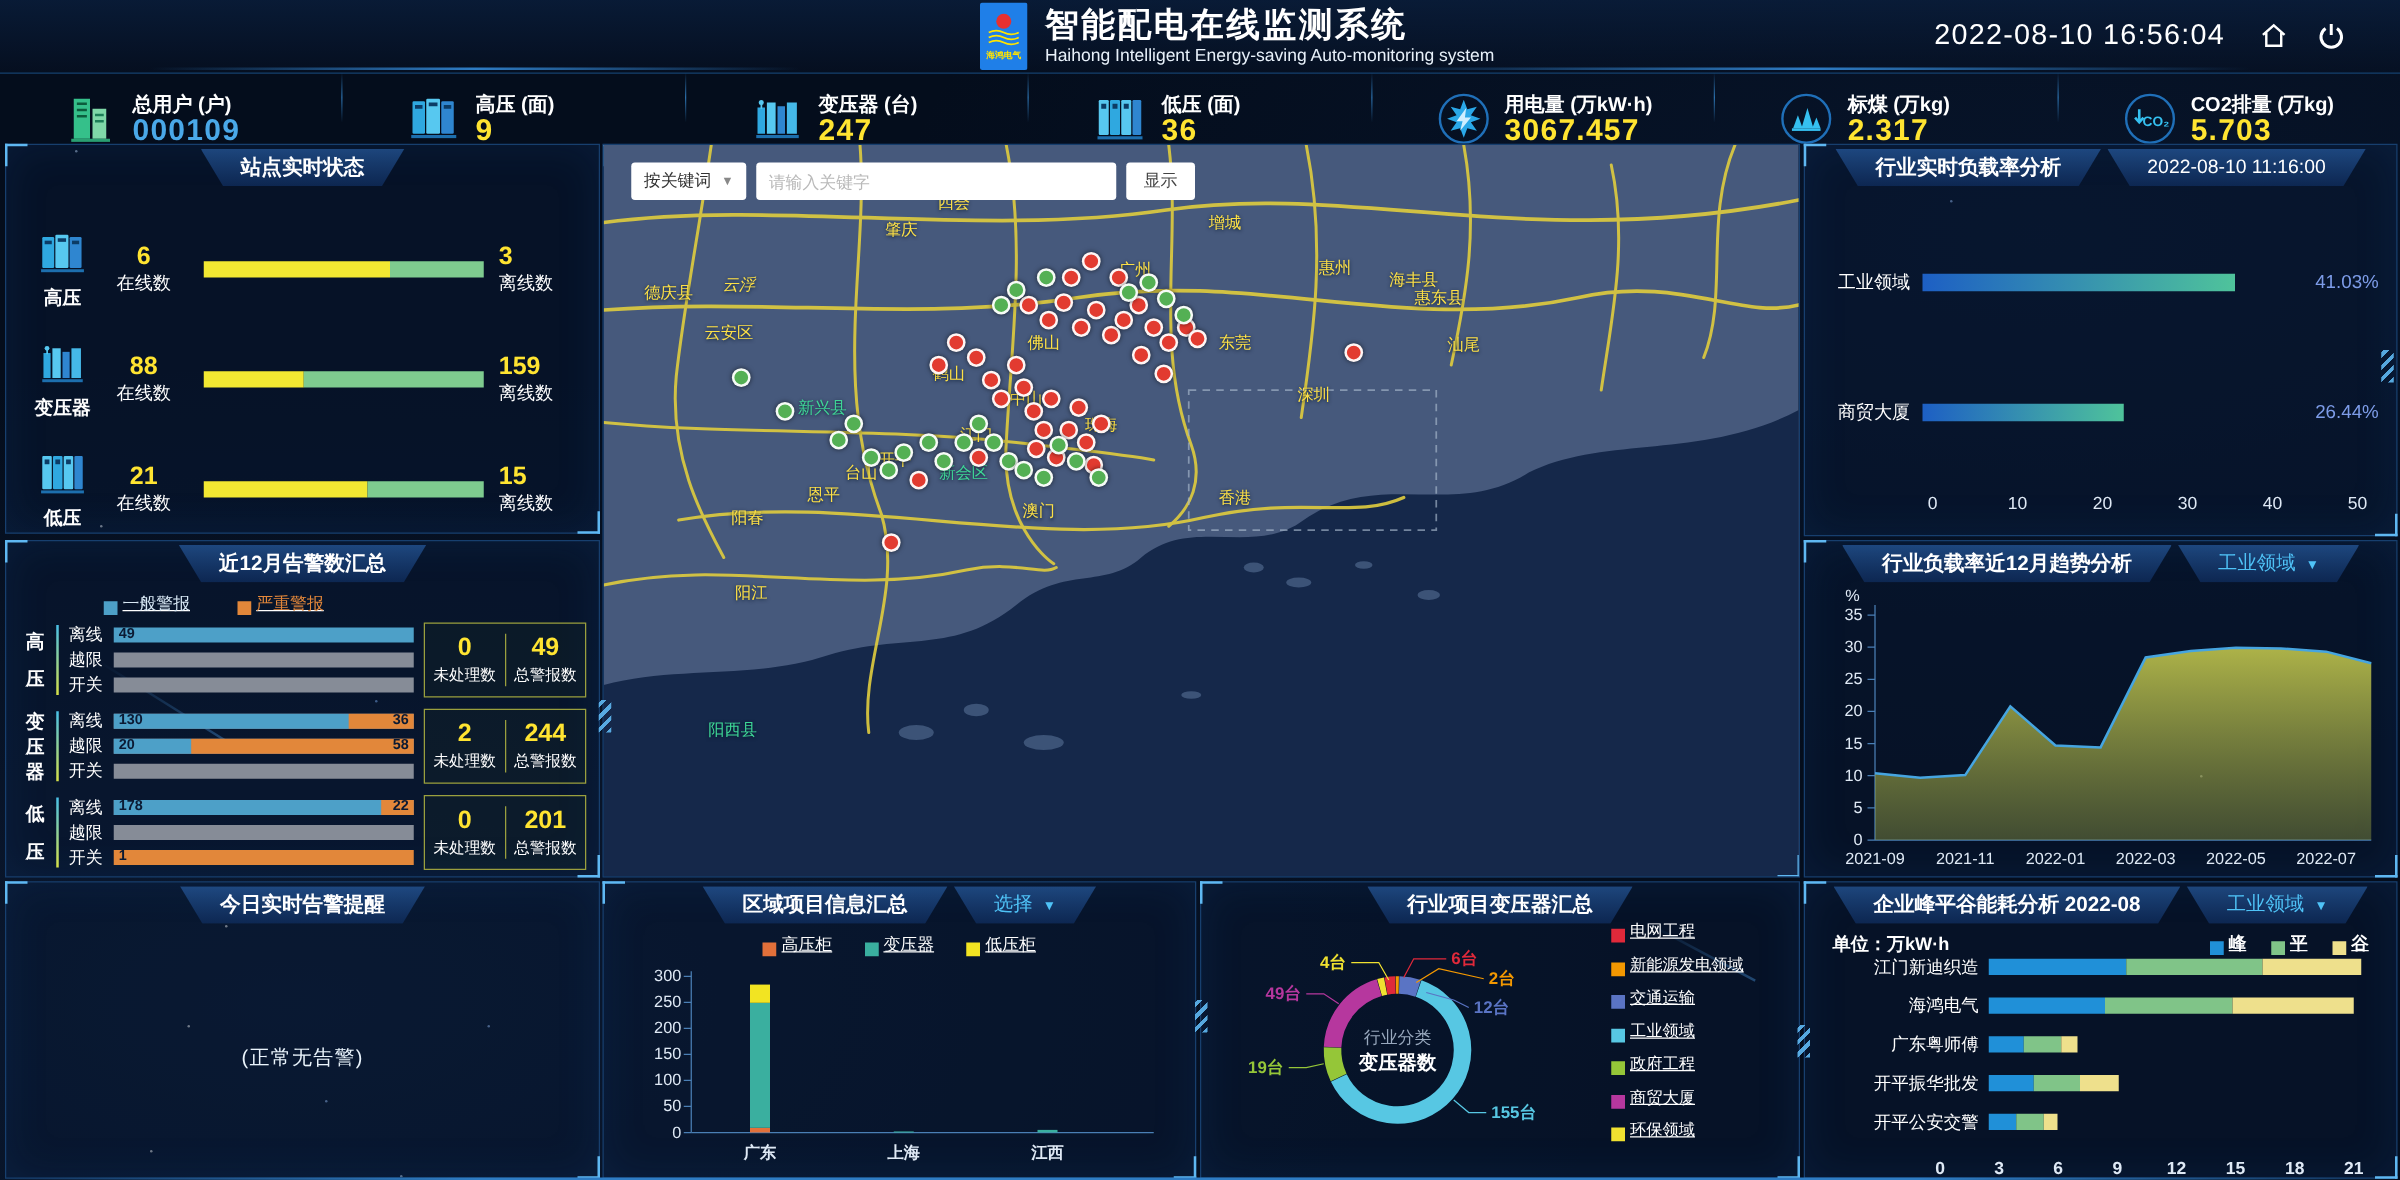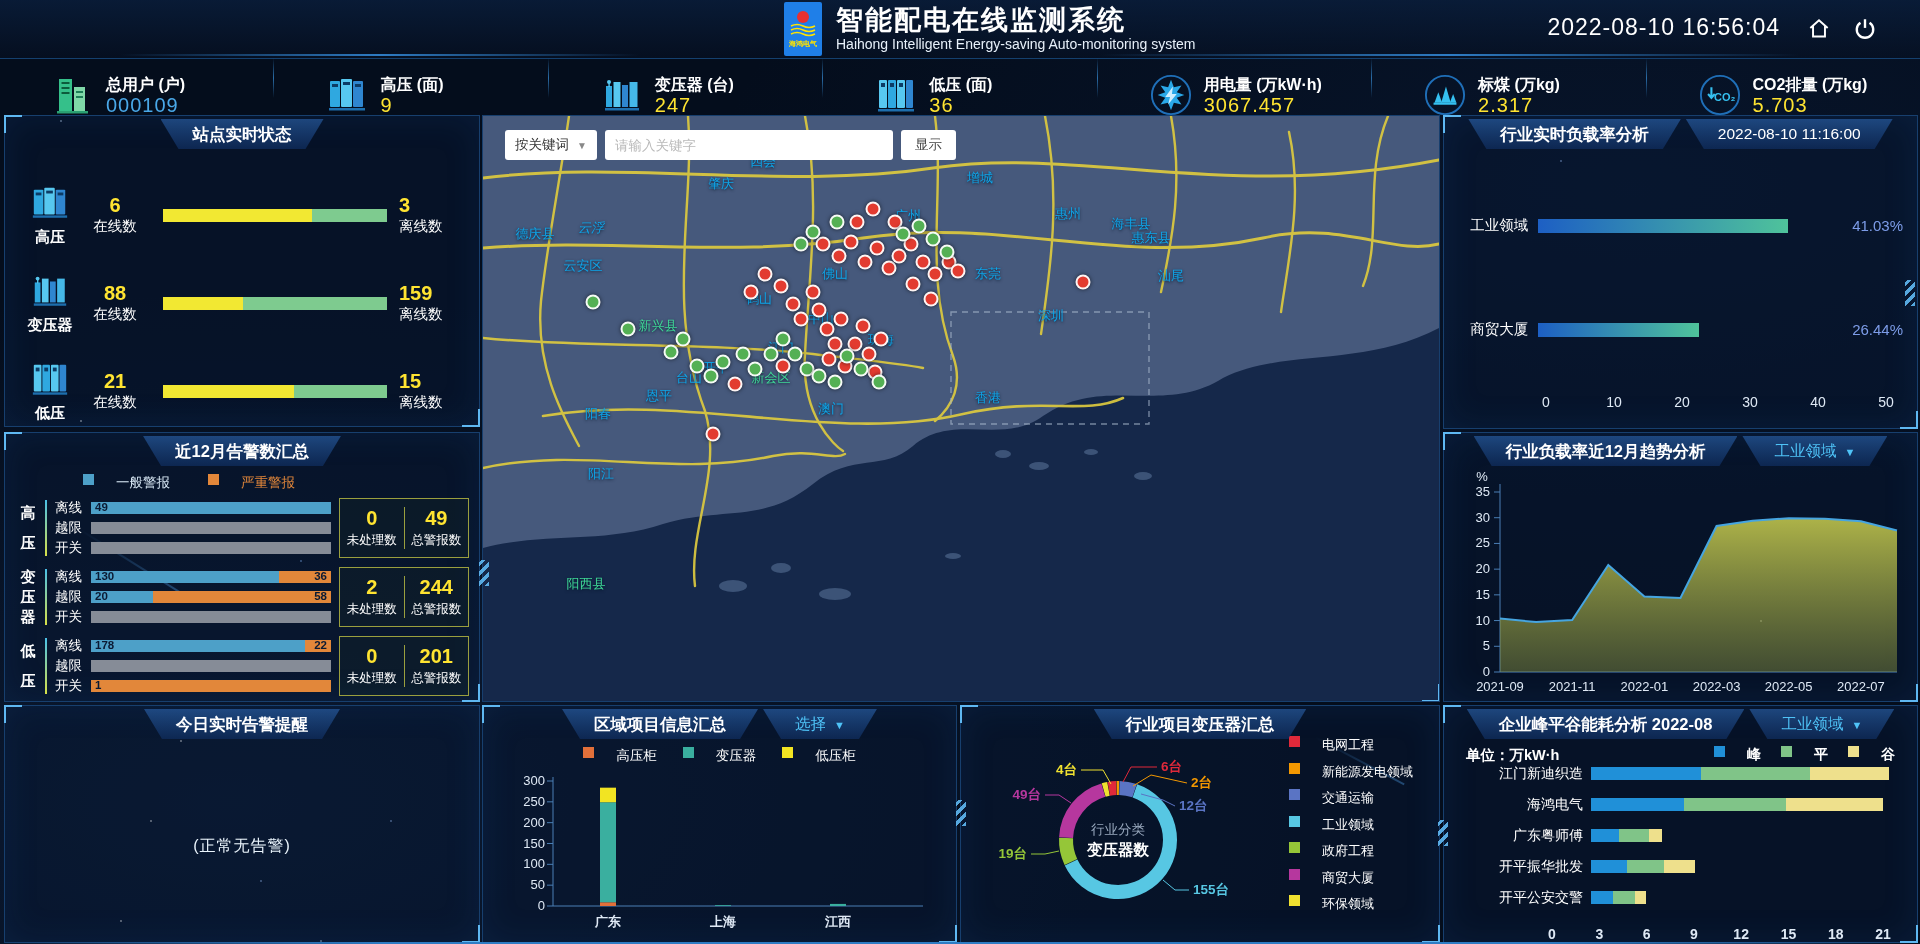--- a/index.html
+++ b/index.html
@@ -25,21 +25,21 @@
   .hicon{position:absolute;top:16px;width:26px;height:26px;cursor:pointer;}
   .hicon svg{width:26px;height:26px;}
   #home-ic{right:88px;} #power-ic{right:42px;}
   
   #stats-row{position:absolute;left:0;top:58px;width:1920px;height:74px;display:flex;align-items:flex-start;}
   .stat-cell{flex:1;display:flex;align-items:center;padding-left:52px;height:100%;}
   .stat-sep{width:1px;height:40px;background:linear-gradient(180deg,transparent,#2a6da8,transparent);}
   .stat-ic{width:42px;height:42px;margin-right:12px;flex:0 0 auto;}
   .stat-ic svg{width:42px;height:42px;}
   .stat-label{font-size:16px;font-weight:bold;line-height:19px;white-space:nowrap;}
-  .stat-value{font-size:20px;font-weight:normal;color:#ffe431;letter-spacing:1px;line-height:22px;}
+  .stat-value{font-size:24px;font-weight:bold;color:#ffe431;letter-spacing:1px;line-height:22px;}
   
   .panel{position:absolute;background:rgba(9,26,53,.48);border:1px solid #173f6e;box-shadow:inset 0 0 35px rgba(25,90,170,.14);}
   .panel::before{content:"";position:absolute;left:-1px;top:-1px;width:16px;height:16px;border-left:2px solid #5fb8f2;border-top:2px solid #5fb8f2;}
   .panel::after{content:"";position:absolute;right:-1px;bottom:-1px;width:16px;height:16px;border-right:2px solid #5fb8f2;border-bottom:2px solid #5fb8f2;}
   .panel-head{position:relative;height:32px;margin-top:3px;display:flex;justify-content:center;gap:5px;z-index:3;}
   .plate{height:30px;line-height:30px;padding:0 32px;font-size:16.5px;font-weight:bold;color:#fff;white-space:nowrap;
     background:linear-gradient(180deg,rgba(48,110,190,.55),rgba(14,42,88,.85));
     clip-path:polygon(0 0,100% 0,calc(100% - 18px) 100%,18px 100%);}
   .plate.sub{font-weight:normal;font-size:15.5px;}
   .plate.drop{color:#4fc3f7;cursor:pointer;}
@@ -53,21 +53,21 @@
   .st-val{width:72px;text-align:center;margin-left:4px;}
   .st-val b{display:block;color:#ffe431;font-size:20px;}
   .st-val span{font-size:14.5px;}
   .st-bar{flex:1;height:13px;display:flex;margin:0 12px;}
   .st-on{background:#f2e832;} .st-off{background:#7ecb8f;}
   .st-offv{width:62px;text-align:left;}
   .st-offv b{display:block;color:#ffe431;font-size:20px;}
   .st-offv span{font-size:14.5px;}
   
   #alarm-legend{display:flex;gap:38px;margin:6px 0 4px 78px;font-size:13.5px;}
-  .lg-item{display:flex;align-items:flex-start;gap:22px;}
+  .lg-item{display:flex;align-items:flex-end;gap:4px;text-decoration:underline;}
   .lg-sq{width:11px;height:11px;}
   #alarm-groups{padding:2px 10px 0 12px;display:flex;flex-direction:column;gap:9px;}
   .al-group{display:flex;align-items:stretch;}
   .al-name{width:22px;display:flex;flex-direction:column;justify-content:space-around;font-size:15px;font-weight:bold;text-align:center;}
   .al-vline{width:2px;background:linear-gradient(180deg,#49c0e8,#d6e048);margin:2px 8px 2px 6px;}
   .al-rows{flex:1;display:flex;flex-direction:column;justify-content:space-around;}
   .al-row{display:flex;align-items:center;height:20px;}
   .al-lab{width:36px;font-size:13.5px;}
   .al-bar{flex:1;height:12px;background:#868c97;position:relative;display:flex;margin-right:8px;}
   .al-n{background:#4da0c8;height:100%;} .al-s{background:#e2873a;height:100%;}
@@ -76,21 +76,21 @@
   .al-box{width:128px;border:1px solid #9a9f3e;display:flex;align-items:stretch;background:rgba(40,60,30,.15);}
   .al-cell{flex:1;display:flex;flex-direction:column;justify-content:center;text-align:center;}
   .al-cell b{color:#ffe431;font-size:20px;}
   .al-cell span{font-size:12.5px;margin-top:2px;}
   .al-div{width:1px;background:#9a9f3e;margin:8px 0;}
   
   #today-msg{position:absolute;left:0;top:130px;width:100%;text-align:center;font-size:16px;color:#eaf4fc;letter-spacing:1px;}
   
   #map{background:#0e1e3a;overflow:hidden;}
   #map svg.geo{position:absolute;left:0;top:0;width:100%;height:100%;}
-  .city{position:absolute;transform:translate(-50%,-50%);font-size:13px;color:#0ea5e9;text-shadow:0 1px 3px rgba(0,20,40,.9);white-space:nowrap;z-index:2;}
+  .city{position:absolute;transform:translate(-50%,-50%);font-size:13px;color:#fde047;text-shadow:0 1px 3px rgba(0,20,40,.9);white-space:nowrap;z-index:2;}
   .city.green{color:#3fd896;}
   .marker{position:absolute;width:11px;height:11px;border-radius:50%;border:2px solid rgba(255,255,255,.95);transform:translate(-50%,-50%);box-shadow:0 0 4px rgba(0,0,0,.6);z-index:3;cursor:pointer;}
   .marker.r{background:#e23b30;} .marker.g{background:#54b054;}
   #map-search{position:absolute;left:22px;top:14px;display:flex;gap:8px;z-index:5;}
   .map-select{background:#fff;border-radius:3px;height:30px;display:flex;align-items:center;gap:8px;padding:0 10px;color:#333;font-size:13.5px;cursor:pointer;}
   .map-select .chev{color:#888;font-size:10px;}
   .map-input{width:268px;height:30px;border:none;border-radius:3px;padding:0 10px;font-size:13.5px;color:#333;font-family:"Liberation Sans",sans-serif;}
   .map-input::placeholder{color:#b9b9b9;}
   .map-btn{background:#fff;border:none;border-radius:3px;height:30px;padding:0 14px;font-size:13.5px;color:#444;cursor:pointer;font-family:"Liberation Sans",sans-serif;}
   

